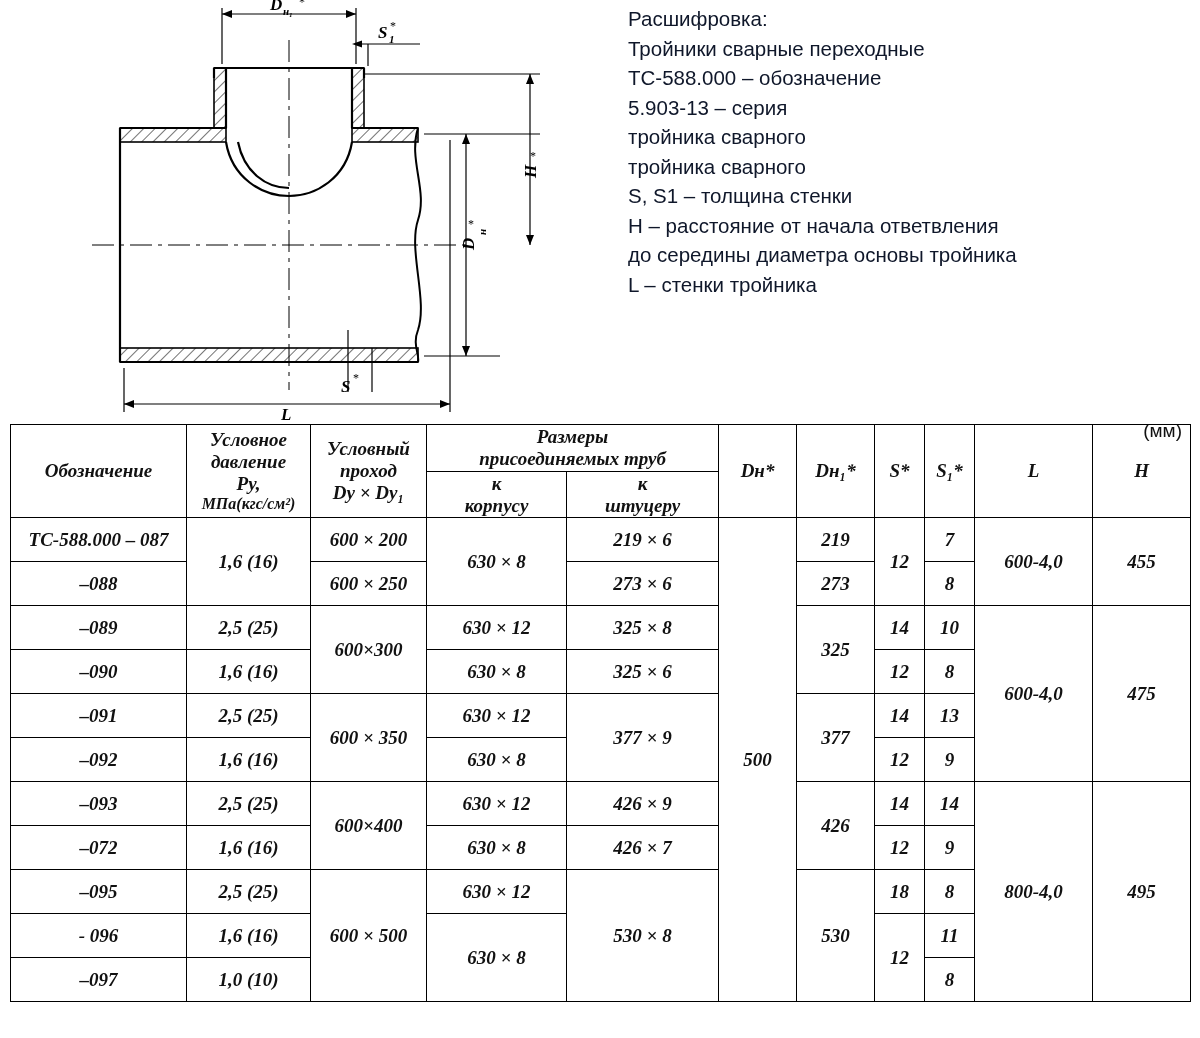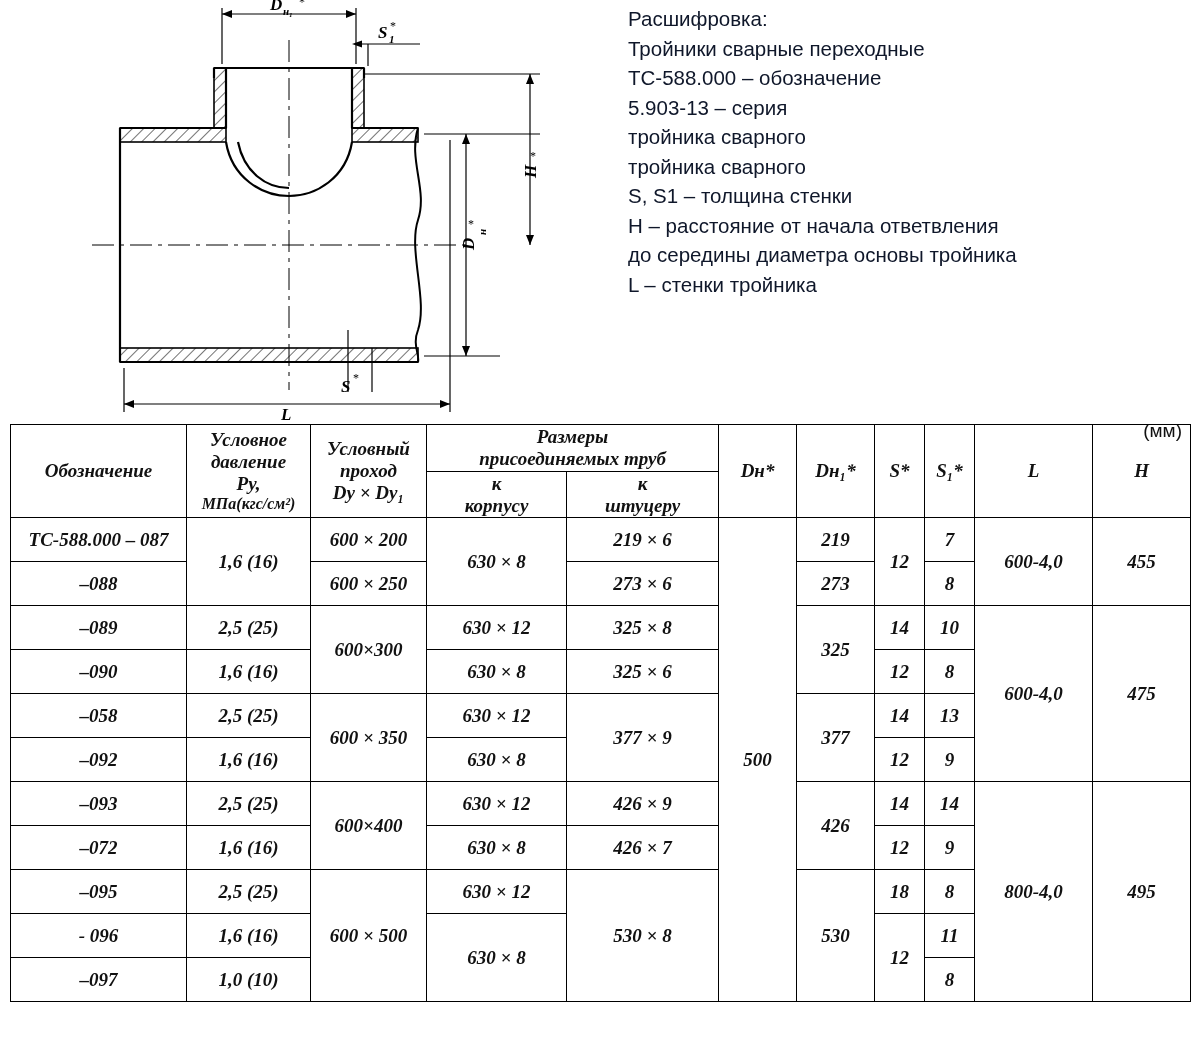--- a/index.html
+++ b/index.html
@@ -282,21 +282,21 @@
     <tr style="height:44px">
       <td class="desig">–090</td>
       <td>1,6 (16)</td>
       <td>630 × 8</td>
       <td>325 × 6</td>
       <td>12</td>
       <td>8</td>
     </tr>
 
     <tr style="height:44px">
-      <td class="desig">–058</td>
+      <td class="desig">–091</td>
       <td>2,5 (25)</td>
       <td rowspan="2">600 × 350</td>
       <td>630 × 12</td>
       <td rowspan="2">377 × 9</td>
       <td rowspan="2">377</td>
       <td>14</td>
       <td>13</td>
     </tr>
 
     <tr style="height:44px">

